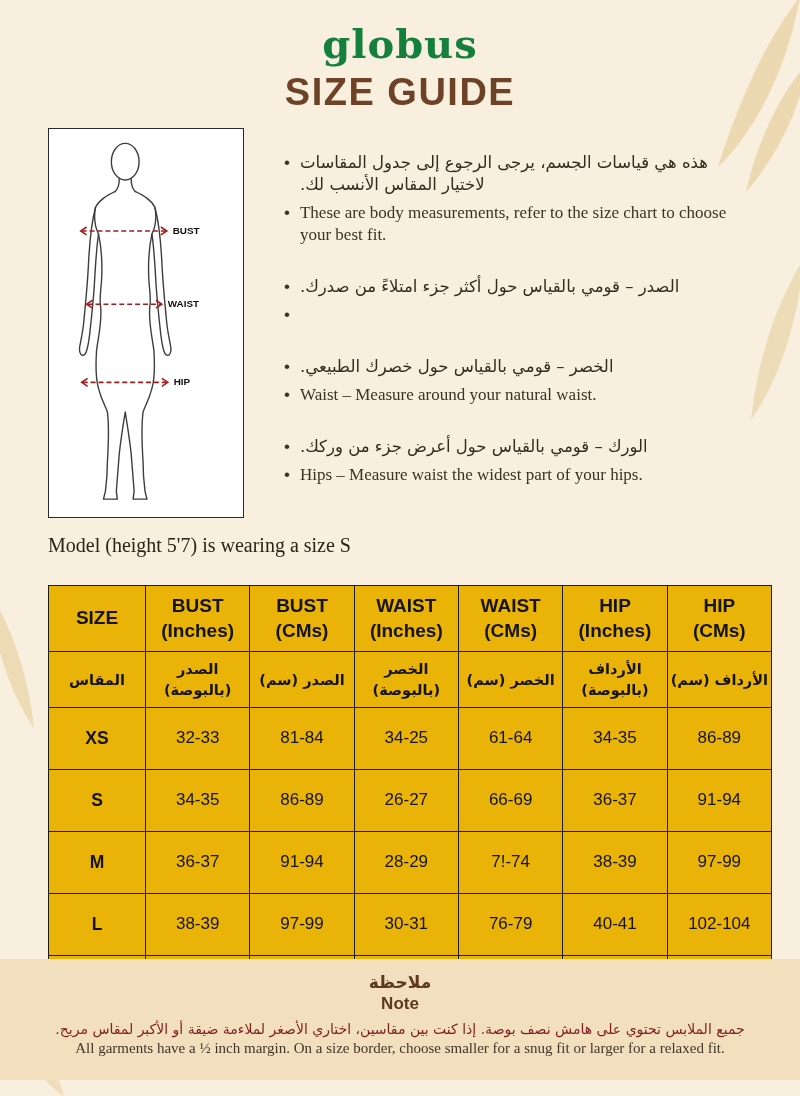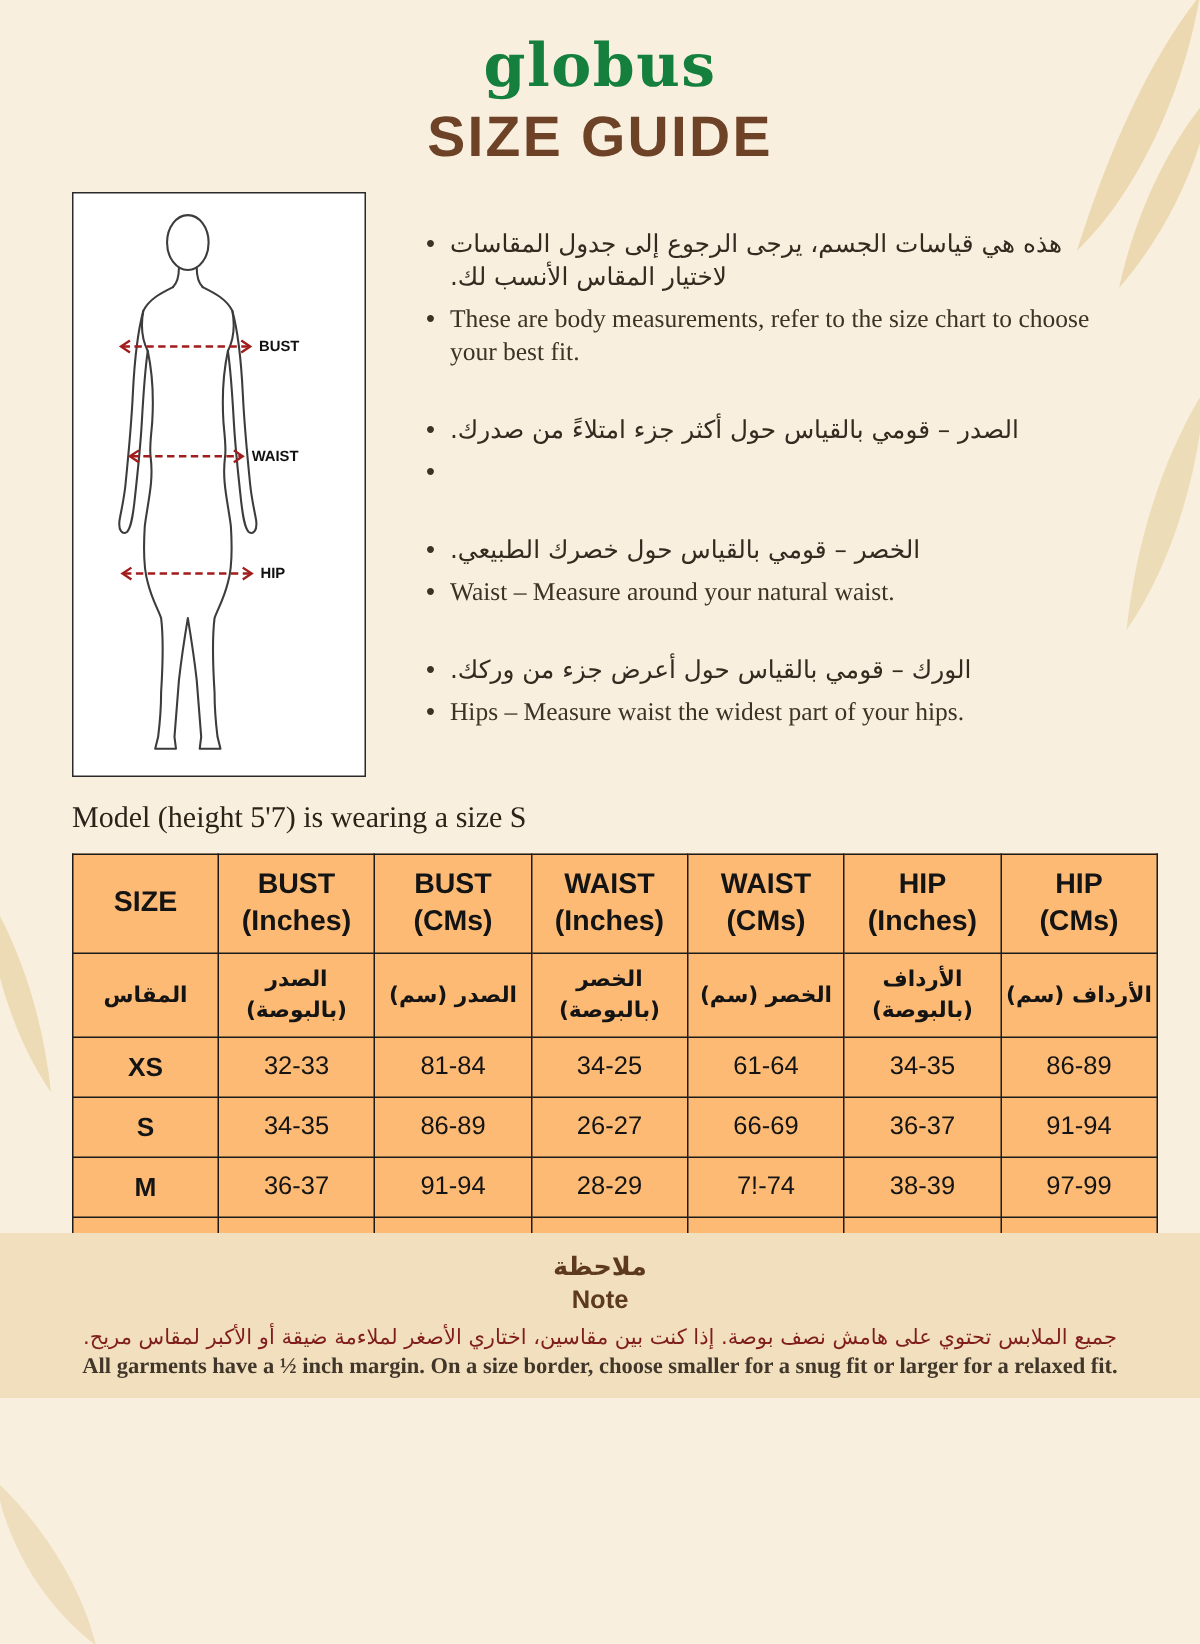--- a/index.html
+++ b/index.html
@@ -46,43 +46,43 @@
   .bullet-line.en .txt {
     font-family:"Liberation Serif", serif; font-size:17px; color:#3d3226;
   }
 
   .model-note { padding:0 48px; margin-top:16px; }
   .model-ar { font-family:"DejaVu Sans", sans-serif; font-size:15.5px; text-align:left; color:#2b2218; }
   .model-en { font-family:"Liberation Serif", serif; font-size:20px; margin-top:3px; color:#2b2218; }
 
   .size-table {
     border-collapse:collapse; table-layout:fixed;
-    width:724px; margin:12px 48px 0;
-    background:#fdba74; border:1.5px solid #1b1b1b;
+    width:724px; margin:28px 48px 0;
+    background:#eab308; border:1.5px solid #1b1b1b;
   }
   .size-table th, .size-table td {
     border:1.2px solid #1b1b1b; text-align:center; vertical-align:middle; color:#141414;
   }
   .size-table th.h-en { font-size:19px; font-weight:bold; padding:8px 2px; line-height:1.3; }
   .size-table th.h-ar {
     font-family:"DejaVu Sans", sans-serif;
     font-size:14.5px; font-weight:bold; padding:7px 2px; line-height:1.4;
   }
-  .size-table td { font-size:17px; padding:9px 2px; }
+  .size-table td { font-size:17px; padding:20px 2px; }
   .size-table td.size-cell { font-weight:bold; font-size:17.5px; }
   col.col-size { width:97px; }
 
   .note-section {
     position:absolute; left:0; bottom:0; width:100%; z-index:1;
-    background:#f1dfbe; text-align:center; padding:13px 34px 12px;
+    background:#f1dfbe; text-align:center; padding:13px 34px 23px;
   }
   .note-title-ar { font-family:"DejaVu Sans", sans-serif; font-size:17px; font-weight:bold; color:#5e3a1d; }
   .note-title-en { font-size:17px; font-weight:bold; color:#5e3a1d; margin-top:2px; }
   .note-body-ar { font-family:"DejaVu Sans", sans-serif; font-size:14px; color:#7f1d1d; margin-top:7px; }
-  .note-body-en { font-family:"Liberation Serif", serif; font-size:15px; color:#41362a; margin-top:3px;font-weight:bold; }
+  .note-body-en { font-family:"Liberation Serif", serif; font-size:15px; color:#41362a; margin-top:3px; }
 </style>
 </head>
 <body>
 
 <svg class="leaf leaf-tr" viewBox="0 0 160 220">
   <path d="M150 5 C 118 45 90 105 68 175 C 105 140 138 75 150 5 Z"></path>
   <path d="M158 70 C 132 100 108 145 96 200 C 124 168 150 120 158 70 Z"></path>
 </svg>
 <svg class="leaf leaf-right" viewBox="0 0 95 180">
   <path d="M90 5 C 65 45 45 100 38 165 C 66 125 86 65 90 5 Z"></path>

